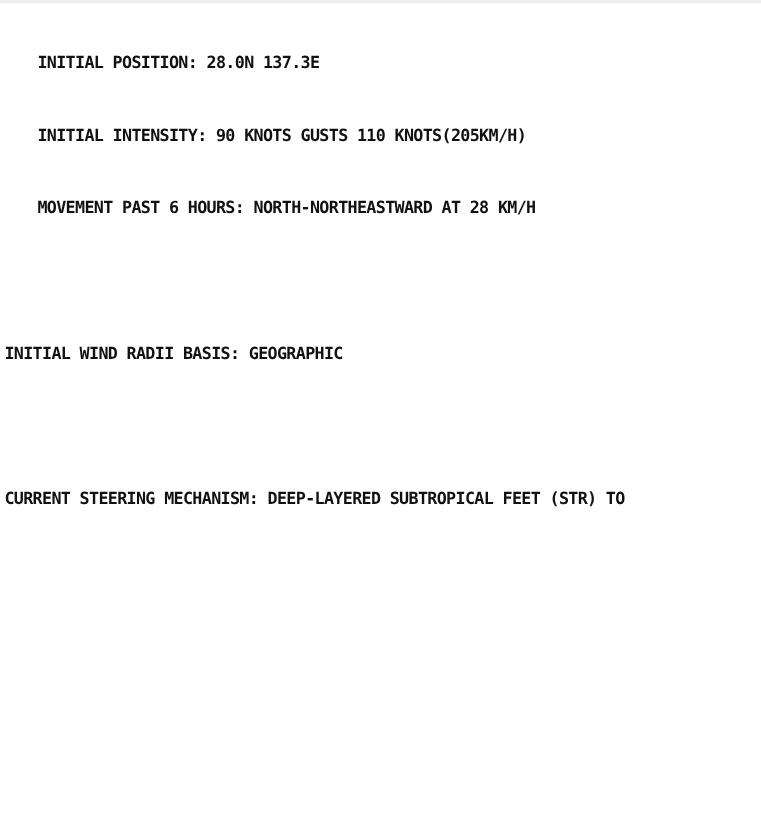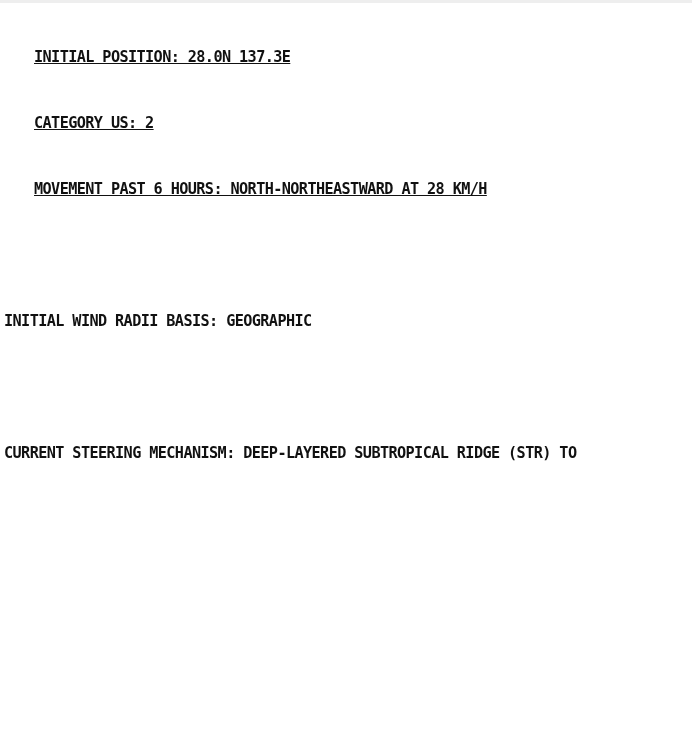--- a/index.html
+++ b/index.html
@@ -9,36 +9,36 @@
     position: absolute; left: 4px; top: 2px;
     font-family: "DejaVu Sans Mono", "Liberation Mono", monospace;
     font-weight: bold;
     font-size: 15.2px;
     line-height: 22px;
     color: #111111;
     letter-spacing: -0.6px;
     white-space: pre;
   }
   .line { height: 22px; }
-  .indent { padding-left: 30px; text-decoration: underline; }
+  .indent { padding-left: 30px; }
   .blank { height: 22px; }
 </style>
 </head>
 <body>
 
 <div class="topbar"></div>
 
 <div class="doc">
   <div class="line indent">INITIAL POSITION: 28.0N 137.3E</div>
-  <div class="line indent">CATEGORY US: 2</div>
+  <div class="line indent">INITIAL INTENSITY: 90 KNOTS GUSTS 110 KNOTS(205KM/H)</div>
   <div class="line indent">MOVEMENT PAST 6 HOURS: NORTH-NORTHEASTWARD AT 28 KM/H</div>
   <div class="blank"></div>
   <div class="line">INITIAL WIND RADII BASIS: GEOGRAPHIC</div>
   <div class="blank"></div>
-  <div class="line">CURRENT STEERING MECHANISM: DEEP-LAYERED SUBTROPICAL RIDGE (STR) TO</div>
+  <div class="line">CURRENT STEERING MECHANISM: DEEP-LAYERED SUBTROPICAL FEET (STR) TO</div>
   
   
   
   
   
   
   
   
   
   

